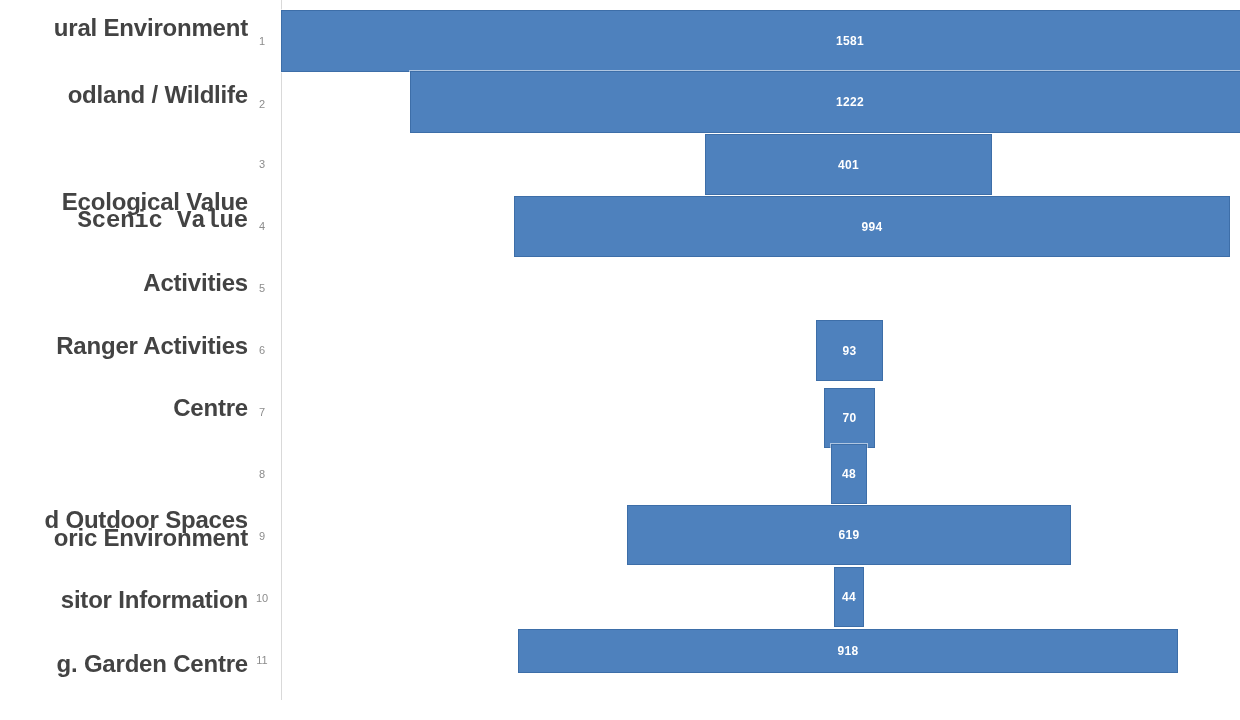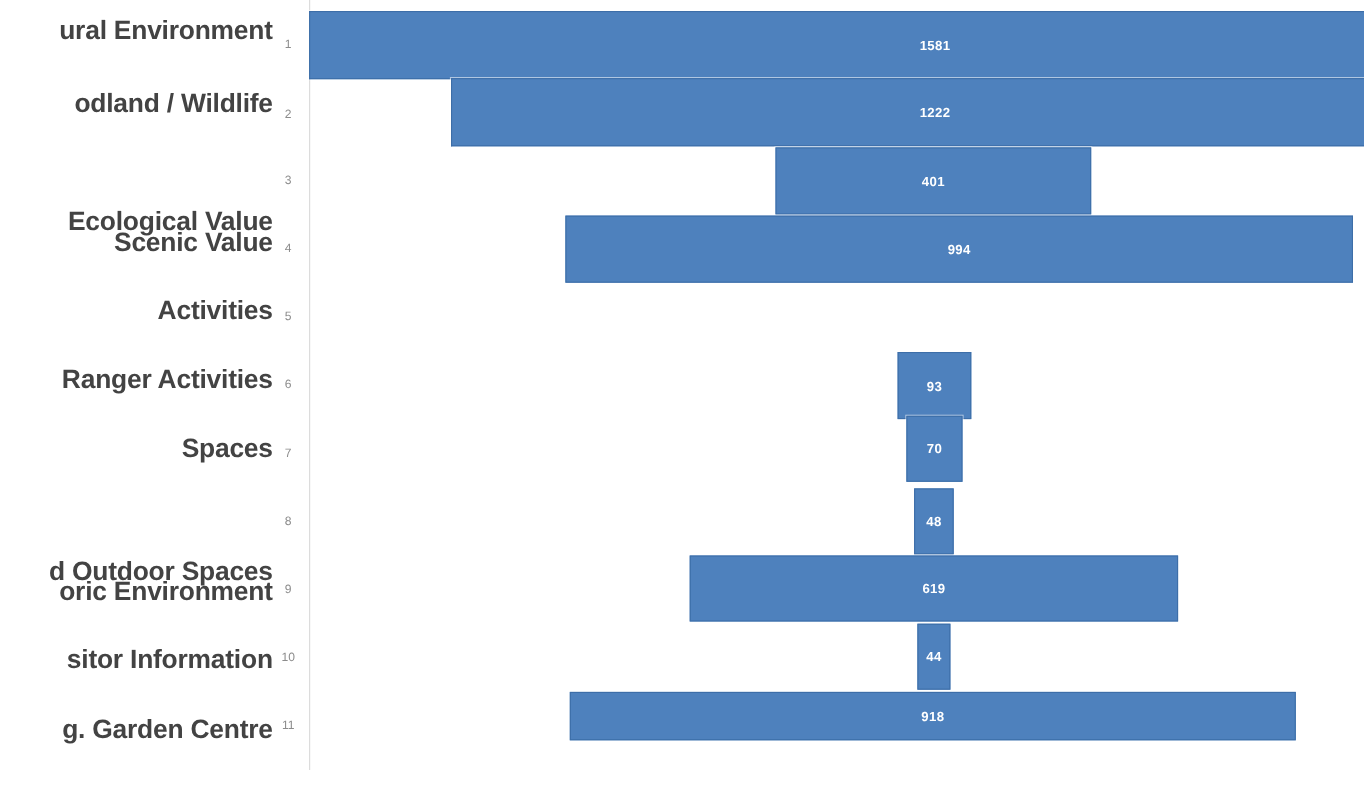--- a/index.html
+++ b/index.html
@@ -109,24 +109,24 @@
 </style>
 </head>
 <body>
 
 <div id="chart-root">
 
   <div class="label-column">
       <div class="cat-label" style="top: 14px;">ural Environment</div>
       <div class="cat-label" style="top: 81px;">odland / Wildlife</div>
       <div class="cat-label" style="top: 145px; margin-top: 43px;">Ecological Value</div>
-      <div class="cat-label" style="top: 207px;">Scenic Value</div>
+      <div class="cat-label" style="top: 207px; font-family: Liberation Mono, monospace;">Scenic Value</div>
       <div class="cat-label" style="top: 269px;">Activities</div>
       <div class="cat-label" style="top: 332px;">Ranger Activities</div>
-      <div class="cat-label" style="top: 394px;">Spaces</div>
+      <div class="cat-label" style="top: 394px;">Centre</div>
       <div class="cat-label" style="top: 458px; margin-top: 48px;">d Outdoor Spaces</div>
       <div class="cat-label" style="top: 524px;">oric Environment</div>
       <div class="cat-label" style="top: 586px;">sitor Information</div>
       <div class="cat-label" style="top: 650px;">g. Garden Centre</div>
     </div>
 
   <div class="index-column">
       <div class="row-index" style="top: 35px;">1</div>
       <div class="row-index" style="top: 98px;">2</div>
       <div class="row-index" style="top: 158px;">3</div>
@@ -150,21 +150,21 @@
       </div>
       <div class="bar" style="left: 424px; width: 287px; top: 134px; height: 61px; background: rgb(78, 129, 189); border-color: rgb(61, 110, 168);">
         <div class="bar-value">401</div>
       </div>
       <div class="bar" style="left: 209px; width: 716px; top: 196px; height: 61px; background: rgb(78, 129, 189); border-color: rgb(61, 110, 168); margin-left: 24px;">
         <div class="bar-value">994</div>
       </div>
       <div class="bar" style="left: 535px; width: 67px; top: 320px; height: 61px; background: rgb(78, 129, 189); border-color: rgb(61, 110, 168);">
         <div class="bar-value">93</div>
       </div>
-      <div class="bar" style="left: 543px; width: 51px; top: 378px; height: 60px; background: rgb(78, 129, 189); border-color: rgb(61, 110, 168); padding-left: 11px;">
+      <div class="bar" style="left: 543px; width: 51px; top: 388px; height: 60px; background: rgb(78, 129, 189); border-color: rgb(61, 110, 168); padding-left: 11px;">
         <div class="bar-value">70</div>
       </div>
       <div class="bar" style="left: 550px; width: 36px; top: 444px; height: 60px; background: rgb(78, 129, 189); border-color: rgb(61, 110, 168);">
         <div class="bar-value">48</div>
       </div>
       <div class="bar" style="left: 346px; width: 444px; top: 505px; height: 60px; background: rgb(78, 129, 189); border-color: rgb(61, 110, 168);">
         <div class="bar-value">619</div>
       </div>
       <div class="bar" style="left: 553px; width: 30px; top: 567px; height: 60px; background: rgb(78, 129, 189); border-color: rgb(61, 110, 168);">
         <div class="bar-value">44</div>

